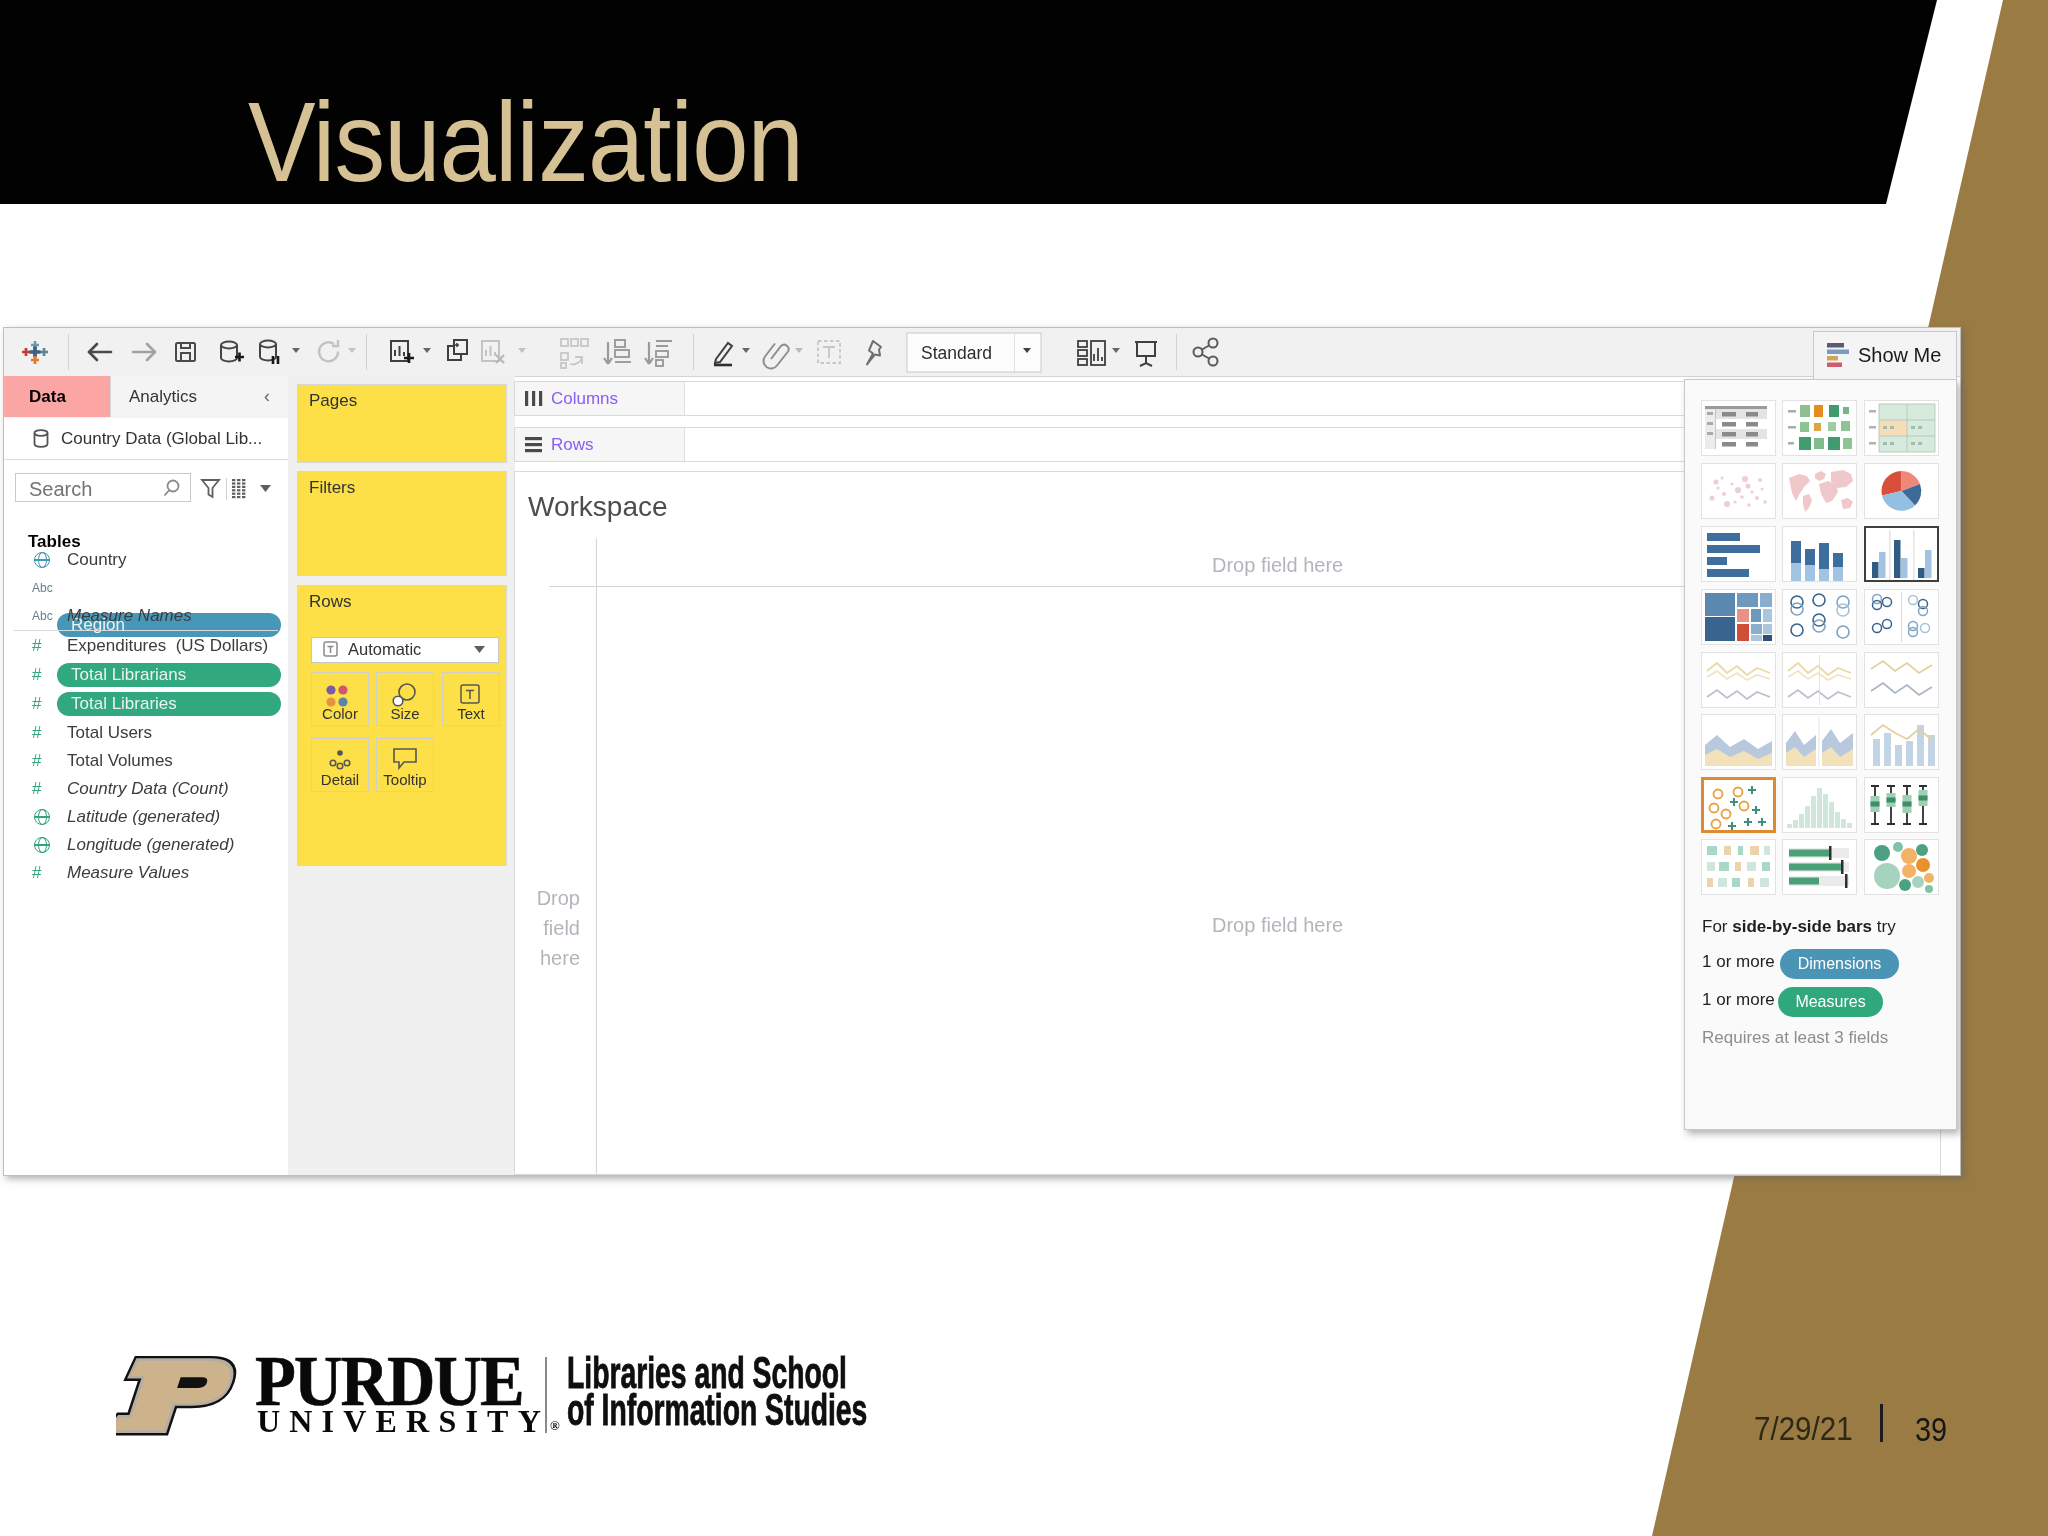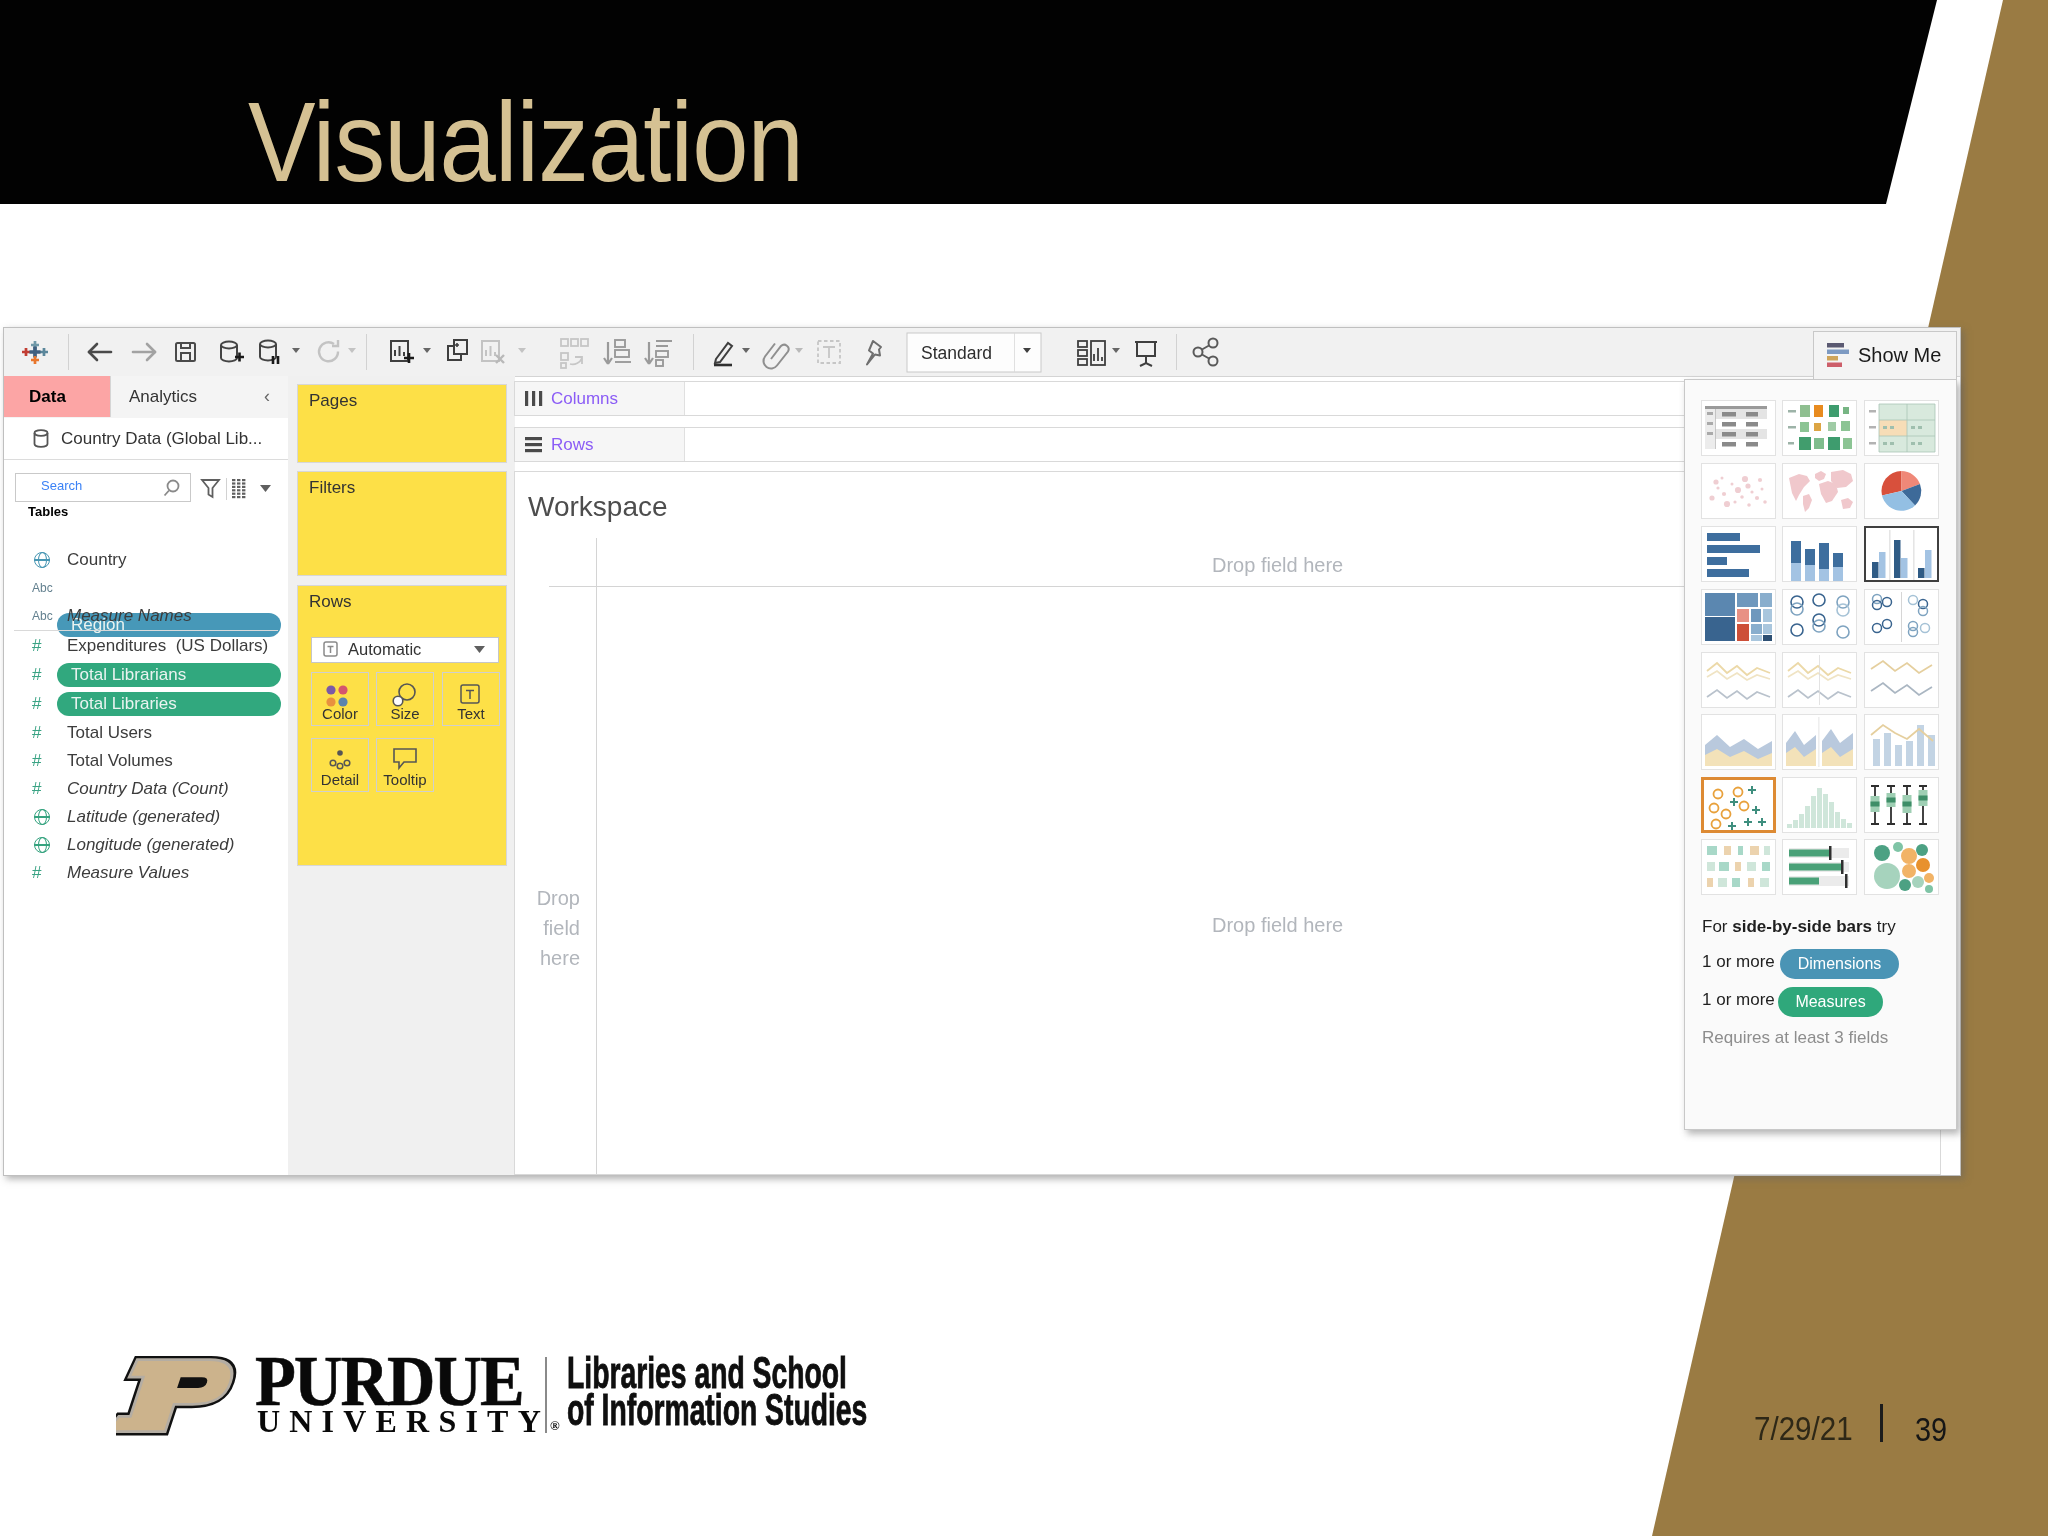--- a/index.html
+++ b/index.html
@@ -18,22 +18,22 @@
   
   #leftpanel{left:0;top:48px;width:284px;height:799px;background:#fff;border-right:1px solid #d5d5d5;}
   #tabbar{left:0;top:0;width:284px;height:42px;background:#f4f4f4;border-bottom:1px solid #d5d5d5;}
   #tabData{left:0;top:0;width:107px;height:41px;background:#fca5a5;border-right:1px solid #d5d5d5;
            font-weight:bold;font-size:17px;color:#000;line-height:41px;padding-left:25px;box-sizing:border-box;}
   #tabAn{left:107px;top:0;width:150px;font-size:17px;color:#333;line-height:41px;padding-left:18px;}
   #collapse{left:260px;top:10px;font-size:18px;color:#666;}
   #dsrow{left:0;top:42px;width:284px;height:41px;border-bottom:1px solid #dcdcdc;background:#fff;}
   #dstext{left:57px;top:0;line-height:41px;font-size:17px;color:#333;}
   #searchbox{left:11px;top:97px;width:176px;height:29px;border:1px solid #c9c9c9;box-sizing:border-box;background:#fff;}
-  #searchph{left:25px;top:102px;font-size:13px;color:#3b82f6;margin-left:12px;}
-  #tables{left:24px;top:128px;font-size:13px;font-weight:bold;color:#000;}
+  #searchph{left:25px;top:102px;font-size:20px;color:#737373;}
+  #tables{left:24px;top:156px;font-size:17px;font-weight:bold;color:#000;}
   .abc{font-size:12px;color:#63808f;line-height:28px;}
   .num{font-size:17px;color:#3aa384;line-height:28px;}
   .ficon.globe{left:30px;top:6px;width:16px;height:16px;border:1.5px solid currentColor;border-radius:50%;box-sizing:border-box;}
   .globe::before{content:"";position:absolute;left:50%;top:-1px;bottom:-1px;width:9px;margin-left:-4.5px;border:1.5px solid currentColor;border-radius:50%;box-sizing:border-box;}
   .globe::after{content:"";position:absolute;left:-1px;right:-1px;top:50%;margin-top:-1px;height:1.5px;background:currentColor;}
   .frow{left:0;width:284px;height:28px;}
   .ficon{position:absolute;left:28px;top:0;width:26px;height:28px;text-align:left;line-height:28px;}
   .flabel{position:absolute;left:63px;top:0;line-height:28px;font-size:17px;color:#3c3c3c;white-space:nowrap;}
   .it{font-style:italic;}
   .pill{position:absolute;left:53px;top:2px;width:224px;height:24px;border-radius:12px;}

